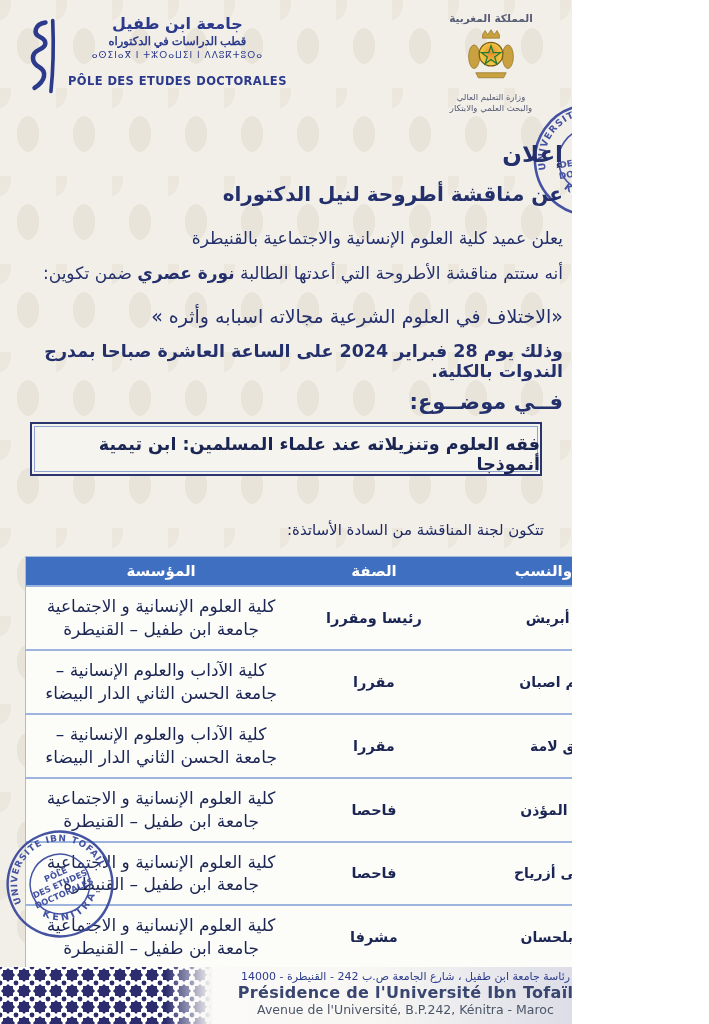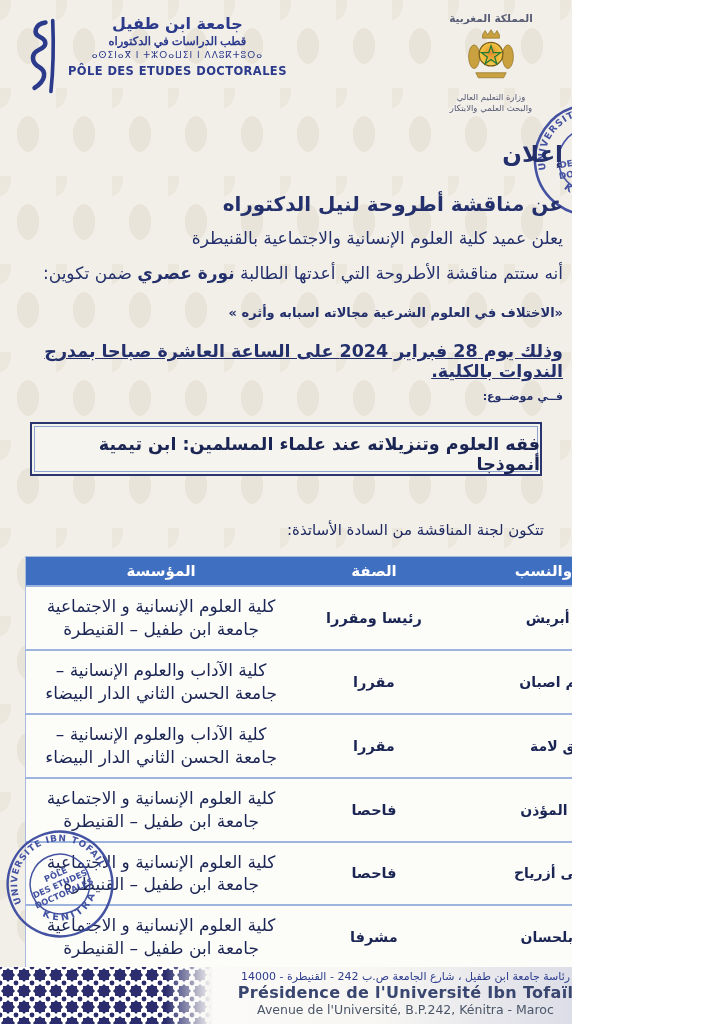--- a/index.html
+++ b/index.html
@@ -11,38 +11,38 @@
       radial-gradient(ellipse 20px 32px at 28px 46px, #e9e4d9 0%, #e9e4d9 55%, rgba(233,228,217,0) 56%),
       radial-gradient(ellipse 20px 32px at 0px 2px, #ece7dd 0%, #ece7dd 55%, rgba(236,231,221,0) 56%);
     background-size:56px 88px;
   }
   
   .hdr-left{position:absolute;top:14px;left:20px;display:flex;gap:8px;align-items:flex-start;}
   .logo-txt{color:#2c3a8c;text-align:center;line-height:1.25;}
   .logo-l1{font-size:16px;font-weight:bold;}
   .logo-l2{font-size:11.5px;font-weight:bold;font-family:Liberation Serif, serif;}
   .logo-l3{font-size:9px;letter-spacing:1px;margin-top:2px;}
-  .logo-l4{font-size:11.5px;font-weight:bold;letter-spacing:.4px;margin-top:2px;text-align:right;}
+  .logo-l4{font-size:11.5px;font-weight:bold;letter-spacing:.4px;margin-top:12px;text-align:right;}
   .hdr-right{position:absolute;top:12px;right:16px;width:130px;text-align:center;color:#565b74;}
   .kingdom{font-size:10.5px;font-weight:bold;}
   .ministry{font-size:8.5px;line-height:1.3;margin-top:2px;}
   
   .stamp{position:absolute;opacity:.95;}
   .stamp-top{left:531px;top:101px;transform:rotate(-10deg);}
   .stamp-bottom{left:4px;top:828px;transform:rotate(-24deg);}
   .stamp text, .stamp textPath{fill:#3b4a9e;font-family:"DejaVu Sans",sans-serif;font-weight:bold;}
   
   .cline{position:absolute;left:0;right:9px;direction:rtl;}
   .t-title{top:141px;font-size:23px;font-weight:bold;}
-  .t-sub{top:182px;font-size:20px;font-weight:bold;margin-top:10px;}
+  .t-sub{top:182px;font-size:20px;font-weight:bold;}
   .t-l1{top:228px;font-size:17px;}
   .t-l2{top:263px;font-size:17px;}
-  .t-form{top:305px;font-size:13px;font-weight:bold;}
-  .t-date{top:341px;font-size:17.5px;font-weight:bold;text-decoration:underline;}
-  .t-topiclabel{top:390px;font-size:11px;font-weight:bold;padding-left:14px;}
+  .t-form{top:305px;font-size:19px;font-weight:normal;}
+  .t-date{top:341px;font-size:17.5px;font-weight:bold;}
+  .t-topiclabel{top:390px;font-size:21px;font-weight:bold;padding-left:14px;}
   .bold{font-weight:bold;}
   .topic-box{
     position:absolute;top:422px;left:30px;right:30px;height:50px;
     border:2px solid #2a3570;background:#f6f4ee;
     box-shadow:inset 0 0 0 2px #f6f4ee, inset 0 0 0 3px #8fa3d0;
     display:flex;align-items:flex-end;justify-content:center;
   }
   .topic-box span{direction:rtl;font-size:17.5px;font-weight:bold;color:#1b2553;}
   .t-committee{position:absolute;top:521px;right:28px;direction:rtl;font-size:15px;color:#1f2a60;margin-left:39px;}
   

